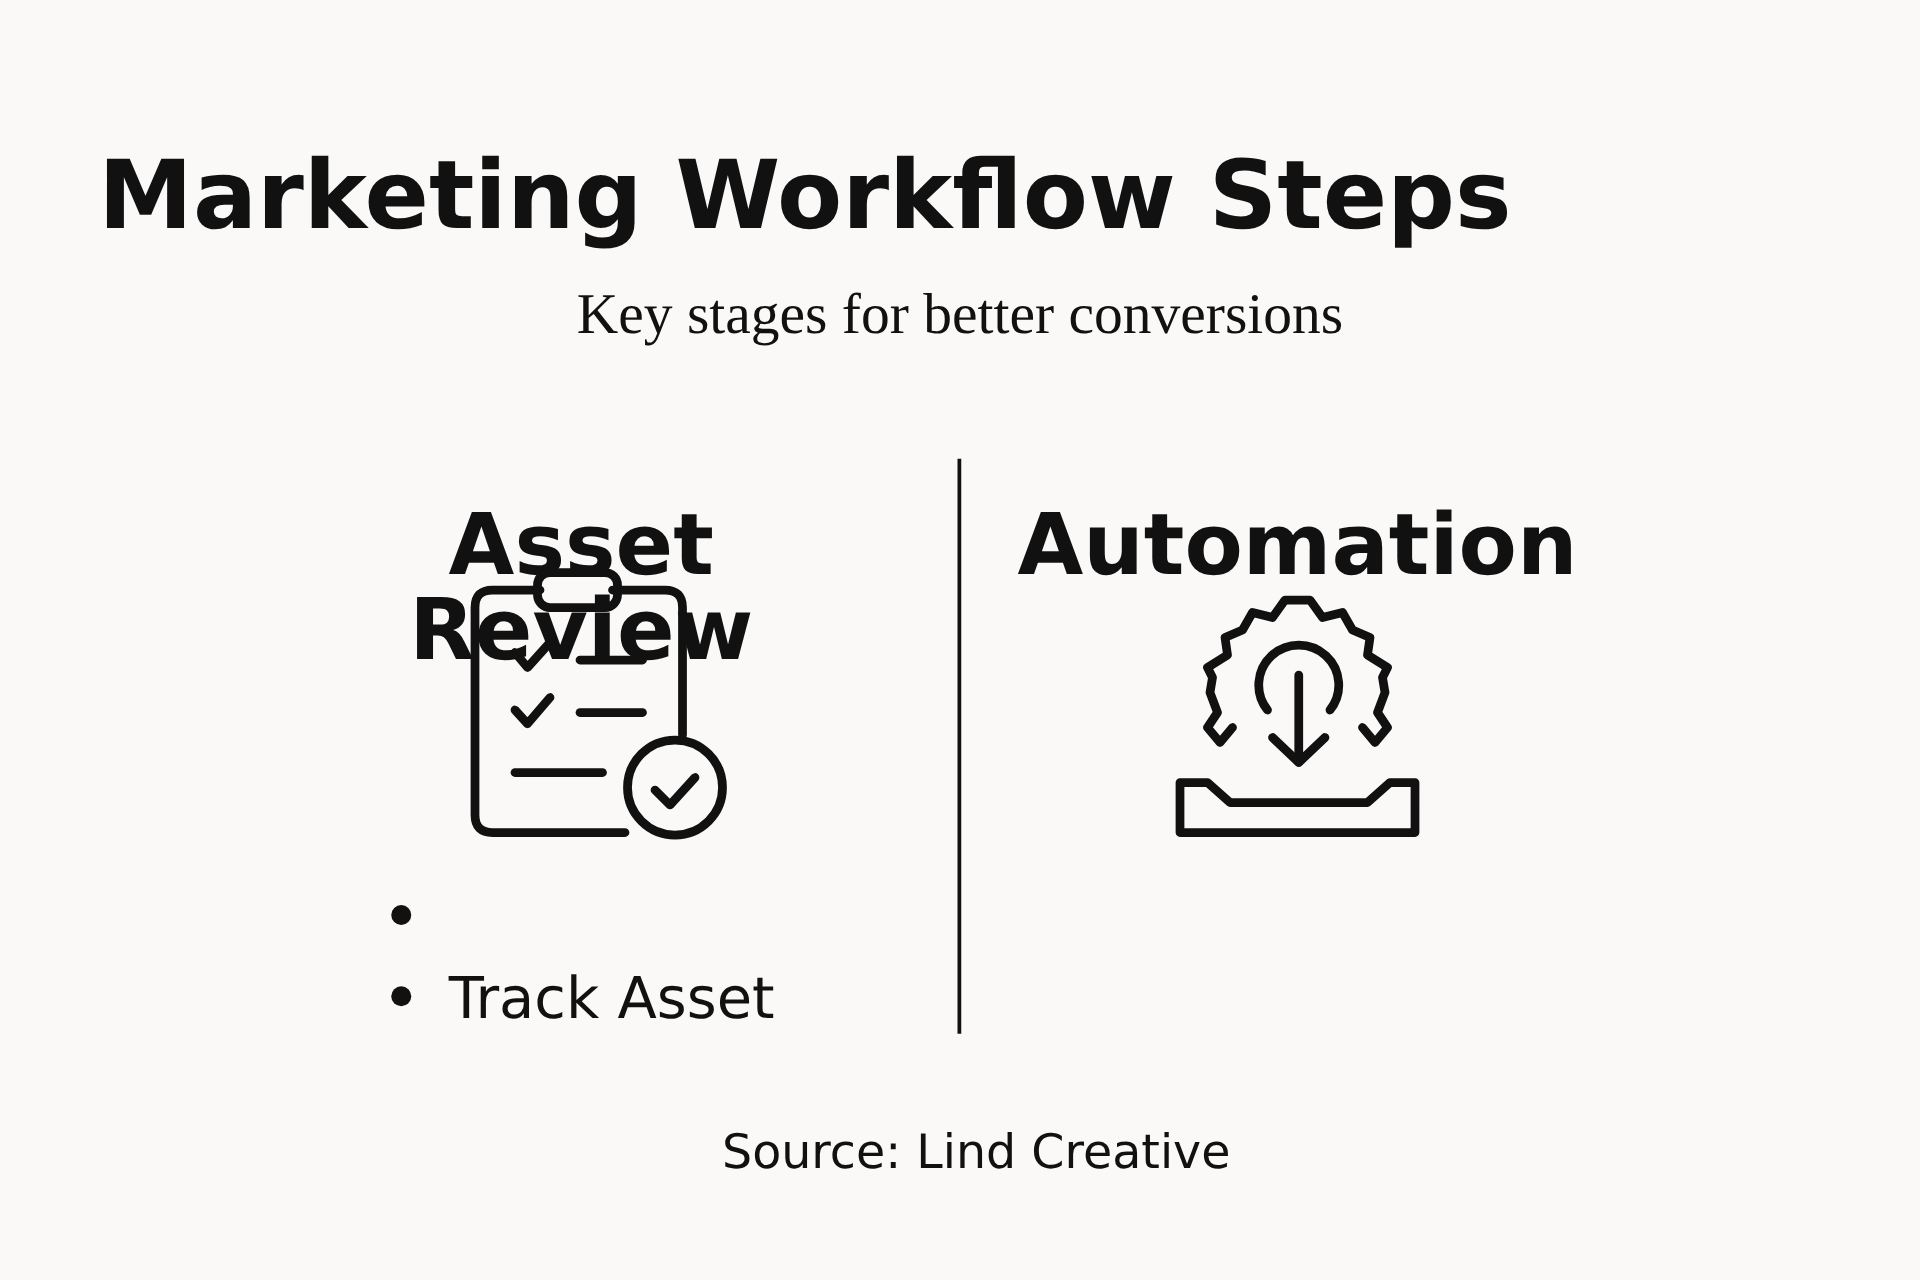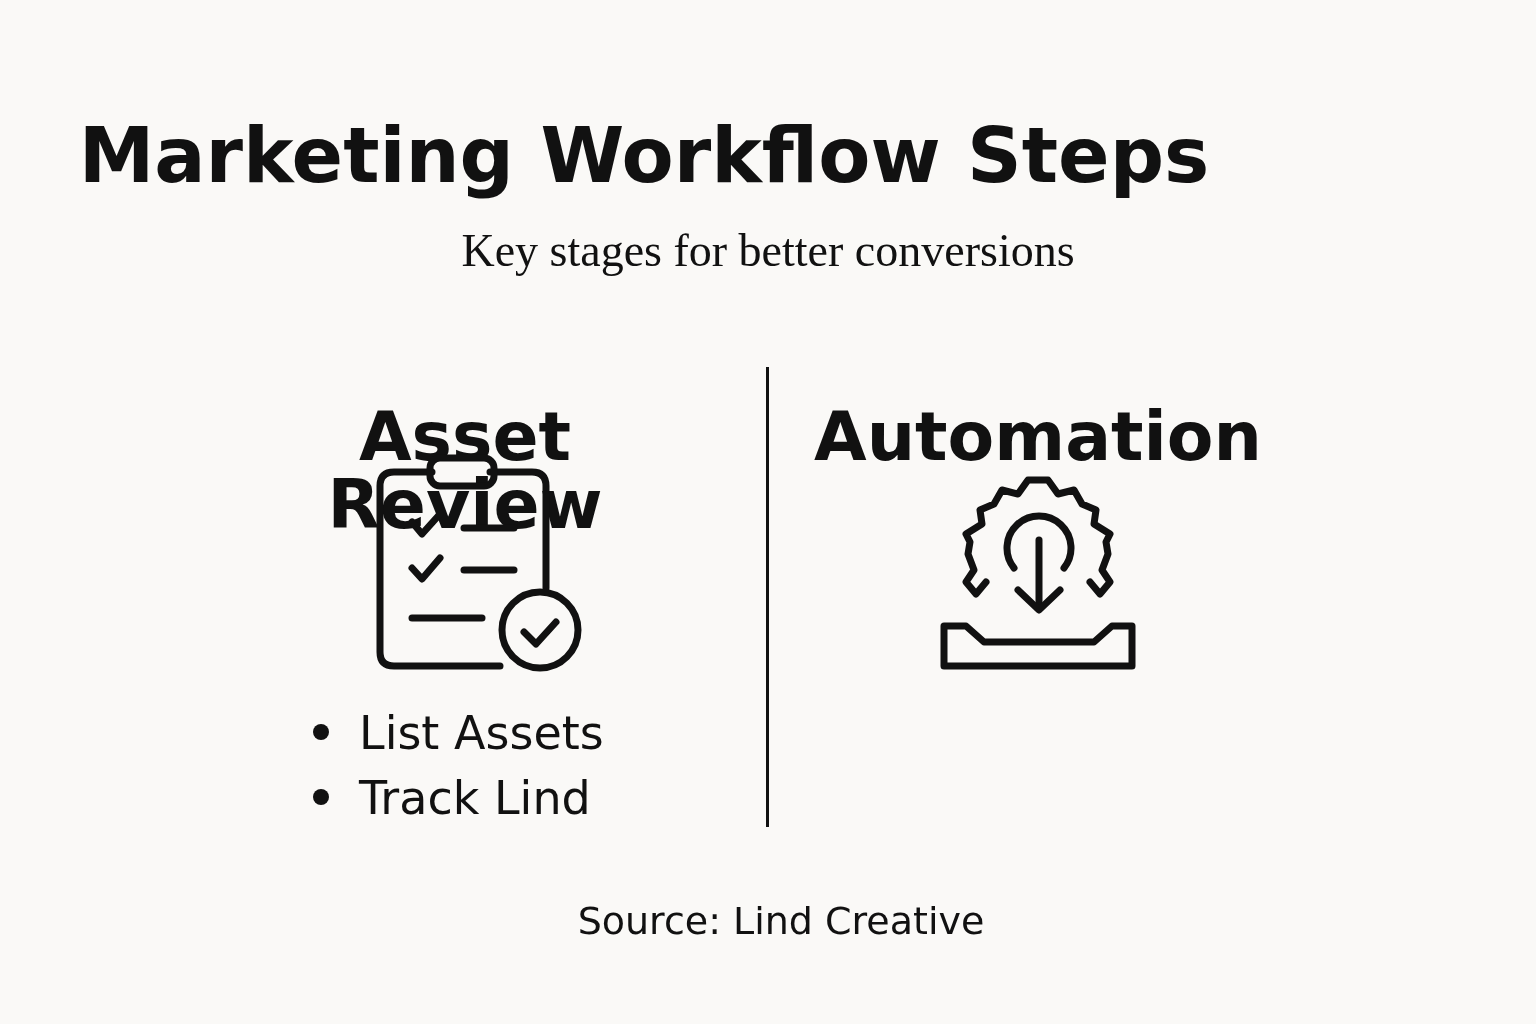--- a/index.html
+++ b/index.html
@@ -69,22 +69,22 @@
     <path d="M40 116 L50 127 L68 106"></path>
     <path d="M92 118 H142"></path>
     <path d="M40 166 H110"></path>
 
     <circle cx="168" cy="178" r="38"></circle>
     <path d="M152 180 L164 192 L184 170"></path>
   </svg>
 </div>
 
 <ul class="bullets" style="left:313px; top:710px;">
-  <li><span class="dot"></span><span>List Assets</span></li>
-  <li><span class="dot"></span><span>Track Lind</span></li>
+  <li><span class="dot"></span></li>
+  <li><span class="dot"></span><span>Track Asset</span></li>
 </ul>
 
 <div class="col-heading col-right">Automation</div>
 
 <div class="icon" style="left:936px; top:460px;">
   <svg width="206" height="212" viewBox="0 0 206 212" fill="none" stroke="#111" stroke-width="7" stroke-linecap="round" stroke-linejoin="round">
 
     <path d="M50 122 L40 134 L30 122 L38 110 L32 94 L34 82 L30 74 L46 64 L44 50 L58 44 L66 30 L82 34 L92 20 L112 20 L122 34 L138 30 L146 44 L160 50 L158 64 L174 74 L170 82 L172 94 L166 110 L174 122 L164 134 L154 122"></path>
 
     <path d="M78 108 A32 32 0 1 1 128 108"></path>

